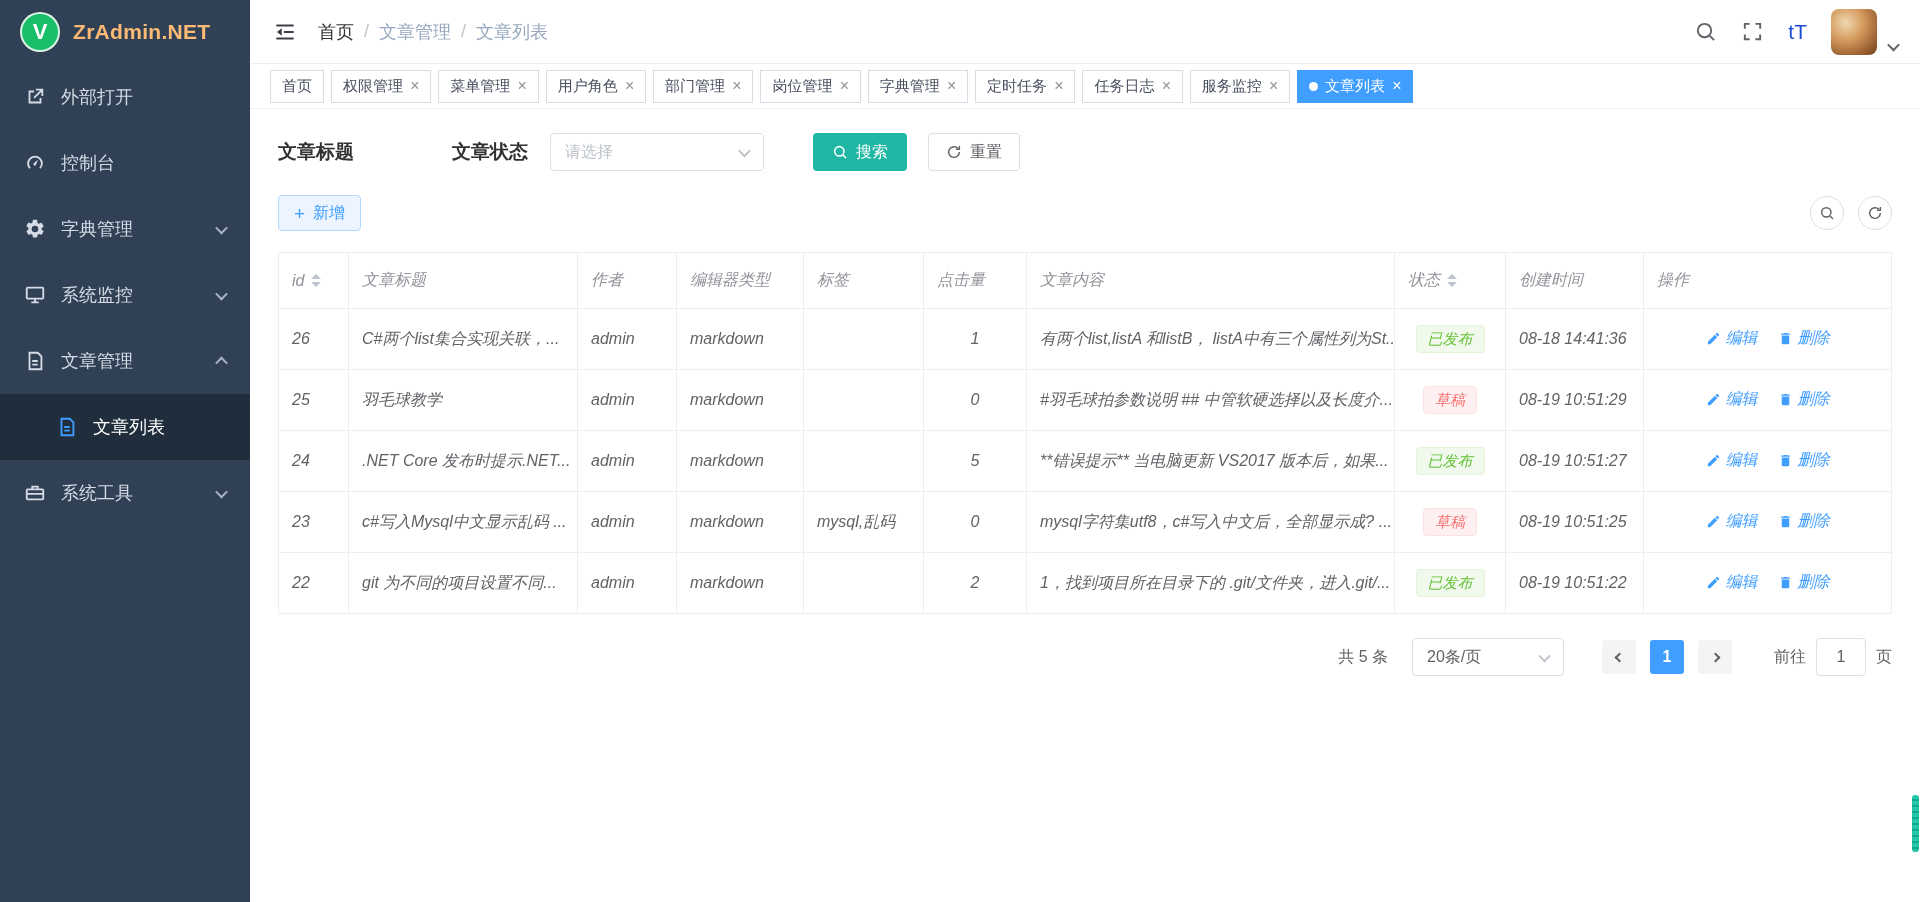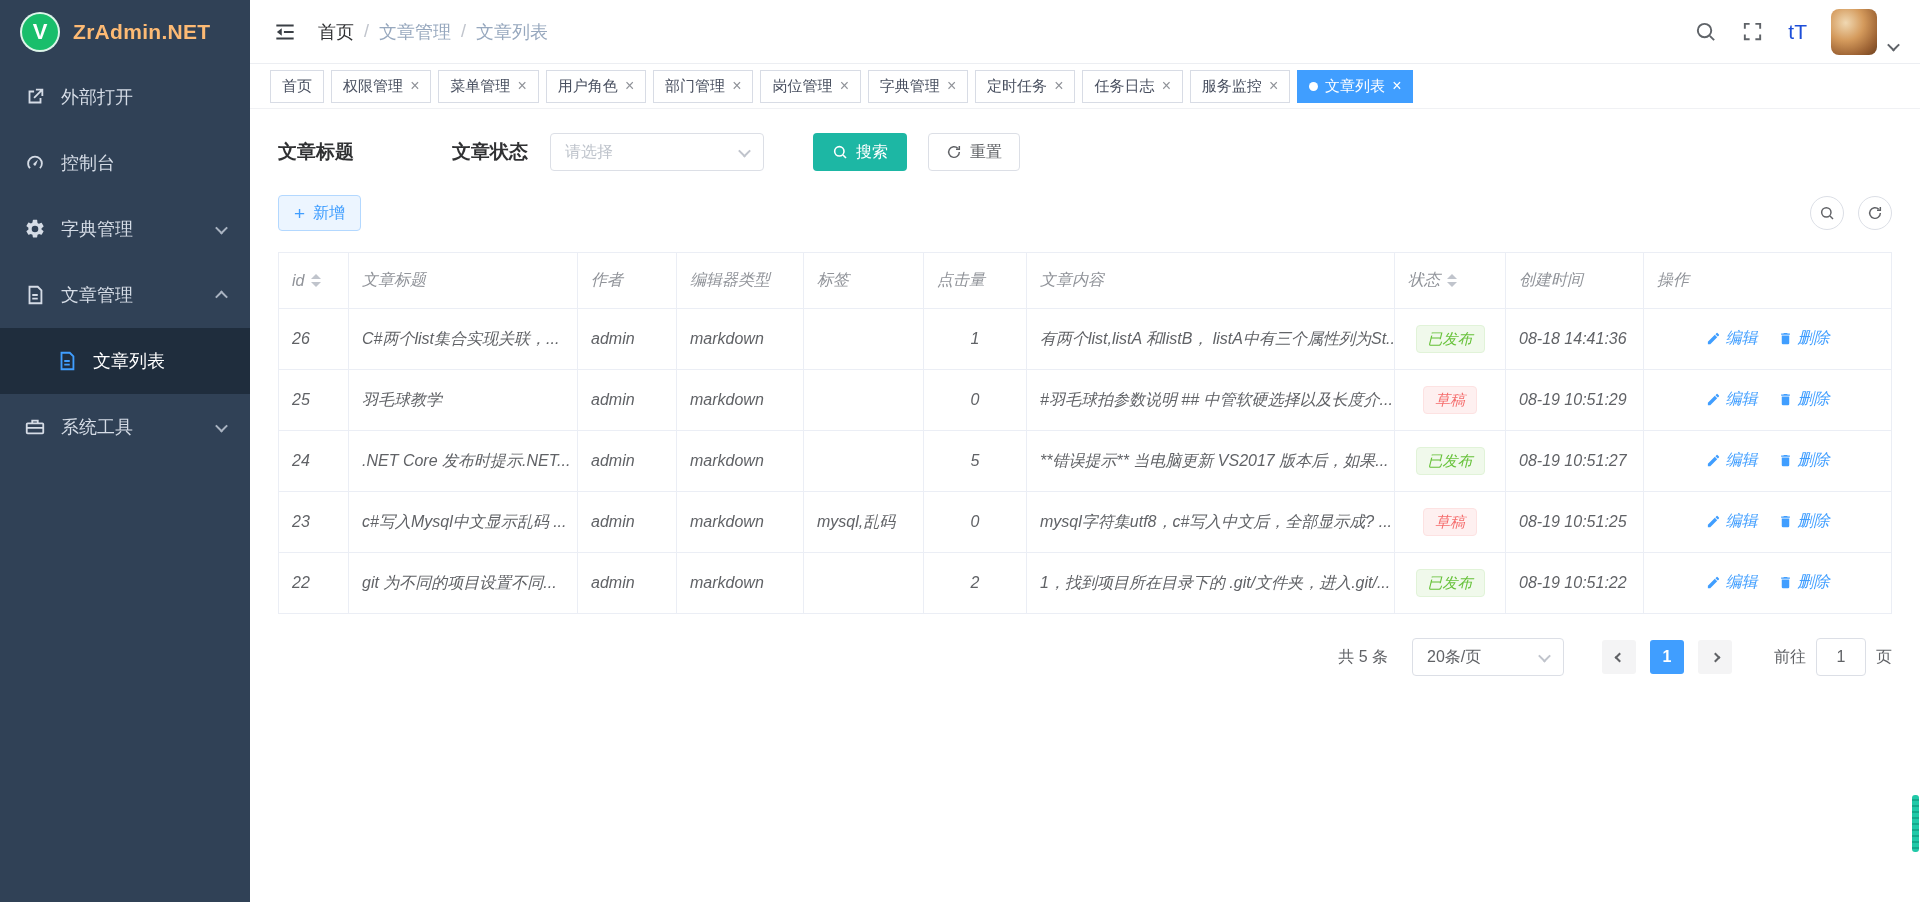--- a/index.html
+++ b/index.html
@@ -151,20 +151,30 @@
             <svg viewBox="0 0 24 24">
               <path fill="currentColor" d="M19.14 12.94c.04-.3.06-.61.06-.94s-.02-.64-.07-.94l2.03-1.58a.5.5 0 0 0 .12-.64l-1.92-3.32a.5.5 0 0 0-.61-.22l-2.39.96a7.1 7.1 0 0 0-1.62-.94l-.36-2.54A.5.5 0 0 0 13.9 2h-3.8a.5.5 0 0 0-.49.42l-.36 2.54c-.59.24-1.13.56-1.62.94l-2.39-.96a.5.5 0 0 0-.61.22L2.71 8.48a.5.5 0 0 0 .12.64l2.03 1.58c-.05.3-.07.63-.07.94s.02.64.07.94l-2.03 1.58a.5.5 0 0 0-.12.64l1.92 3.32c.14.24.42.33.61.22l2.39-.96c.49.38 1.03.7 1.62.94l.36 2.54c.04.24.25.42.49.42h3.8c.24 0 .45-.18.49-.42l.36-2.54c.59-.24 1.13-.56 1.62-.94l2.39.96c.23.09.47 0 .61-.22l1.92-3.32a.5.5 0 0 0-.12-.64l-2.01-1.58zM12 15.6a3.6 3.6 0 1 1 0-7.2 3.6 3.6 0 0 1 0 7.2z"></path>
             </svg>
           </span>
           <span>字典管理</span>
           <i class="chev down"></i>
         </div>
         <div class="menu-item">
           <span class="icon">
             <svg viewBox="0 0 24 24" fill="none" stroke="currentColor" stroke-width="2">
+              <rect x="3" y="4" width="18" height="12" rx="1"></rect>
+              <path d="M8 20h8M12 16v4"></path>
+            </svg>
+          </span>
+          <span>系统监控</span>
+          <i class="chev down"></i>
+        </div>
+        <div class="menu-item">
+          <span class="icon">
+            <svg viewBox="0 0 24 24" fill="none" stroke="currentColor" stroke-width="2">
               <path d="M6 3h9l4 4v14H6z"></path>
               <path d="M9 12h6M9 16h6"></path>
             </svg>
           </span>
           <span>文章管理</span>
           <i class="chev up"></i>
         </div>
         <div class="menu-item sub active">
           <span class="icon">
             <svg viewBox="0 0 24 24" fill="none" stroke="currentColor" stroke-width="2">

